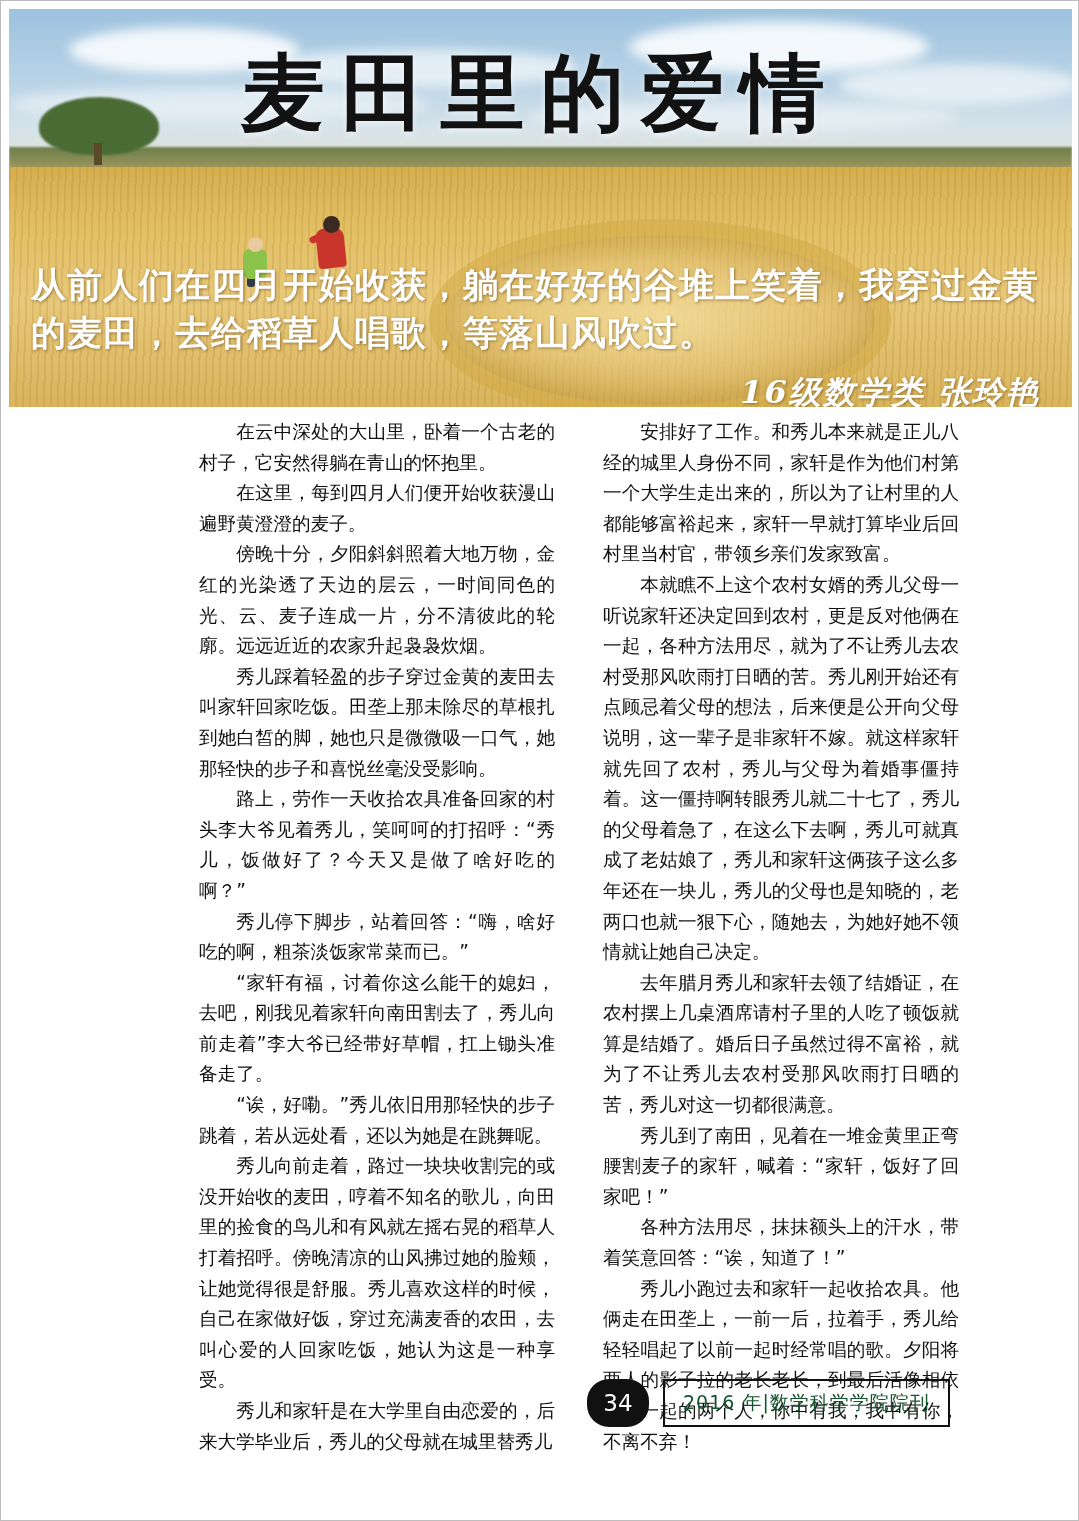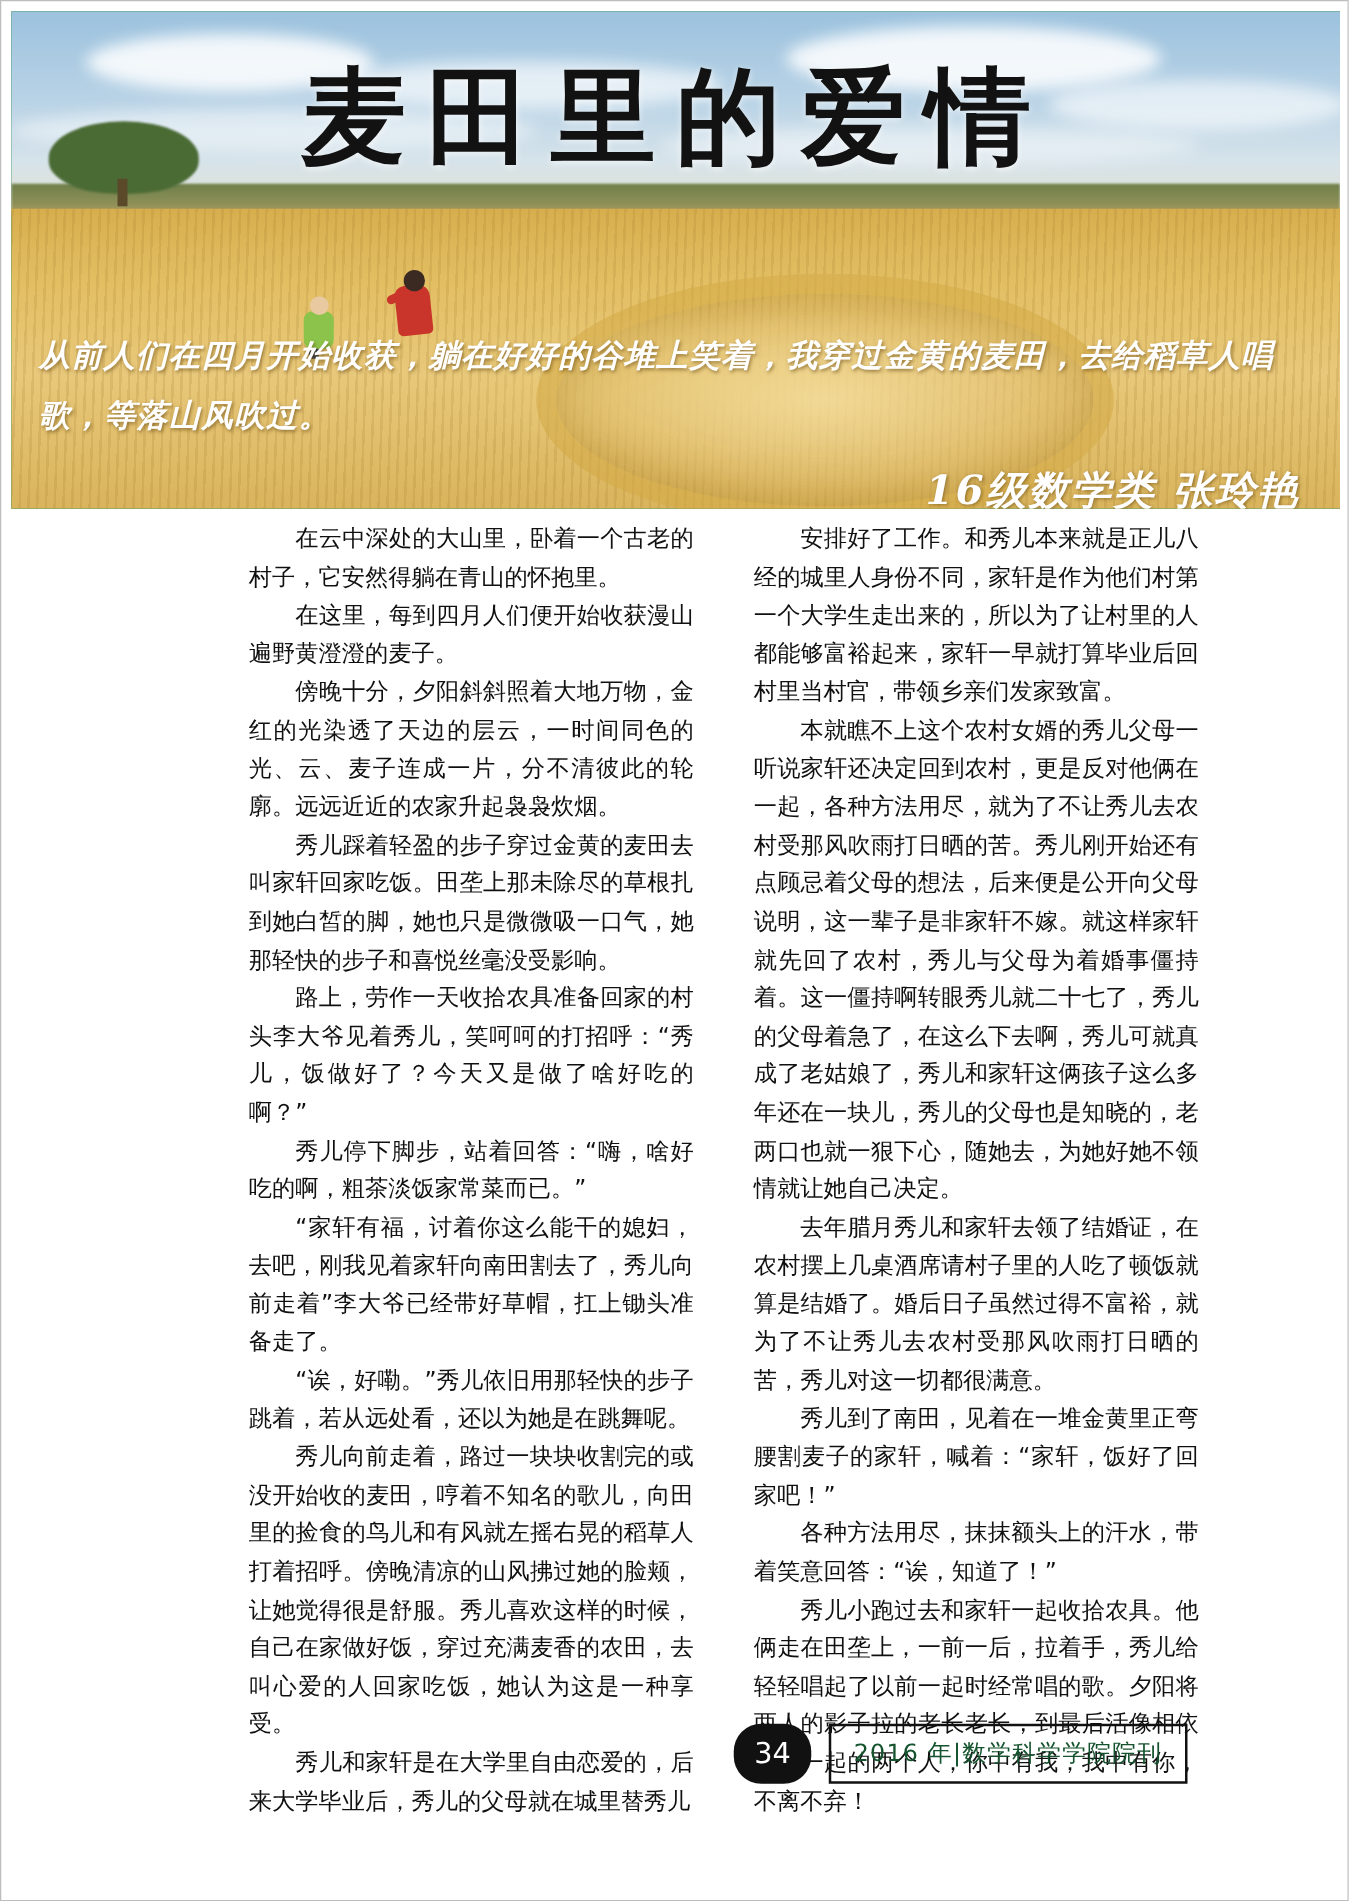--- a/index.html
+++ b/index.html
@@ -21,21 +21,21 @@
   }
 
   
   .hero {
     position: absolute;
     left: 8px;
     top: 8px;
     width: 1063px;
     height: 398px;
     overflow: hidden;
-    background: #15803d;
+    background: #d946ef;
   }
   .sky {
     position: absolute;
     left: 0; top: 0;
     width: 100%;
     height: 160px;
     background: linear-gradient(to bottom, #9cc2de 0%, #b9d3e6 45%, #d6e3ea 75%, #e4e2d2 100%);
   }
   .cloud {
     position: absolute;
@@ -145,25 +145,24 @@
     text-shadow: 0 2px 6px rgba(255,255,255,0.65);
   }
   .hero-sub {
     position: absolute;
     left: 22px;
     top: 252px;
     width: 1020px;
     color: #ffffff;
     font-family: "DejaVu Sans", sans-serif;
     font-weight: bold;
-    font-size: 25px;
+    font-size: 35px;
     line-height: 48px;
     letter-spacing: 1px;
     text-shadow: 1px 1px 3px rgba(90,60,10,0.55);
-    font-style: italic;
   }
   .hero-credit {
     position: absolute;
     right: 32px;
     top: 362px;
     color: #ffffff;
     font-family: "DejaVu Serif", serif;
     font-style: italic;
     font-weight: bold;
     font-size: 32px;

